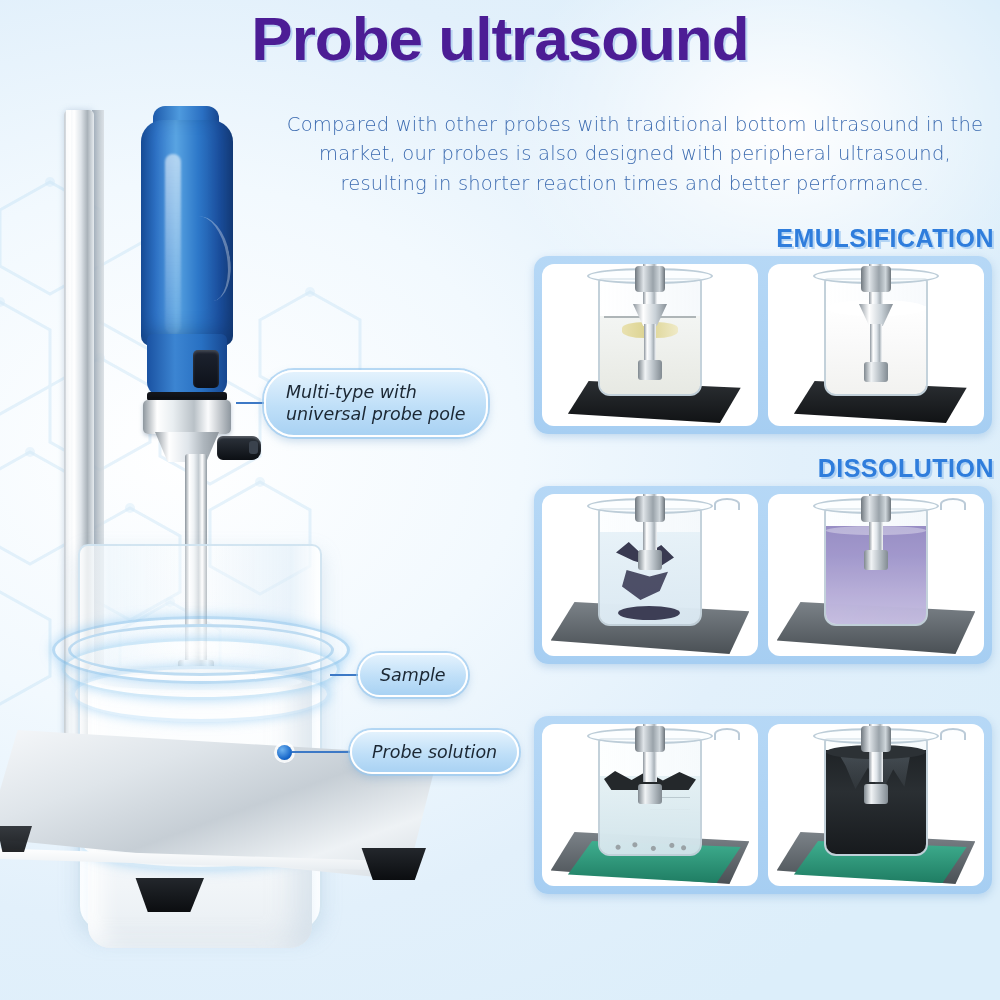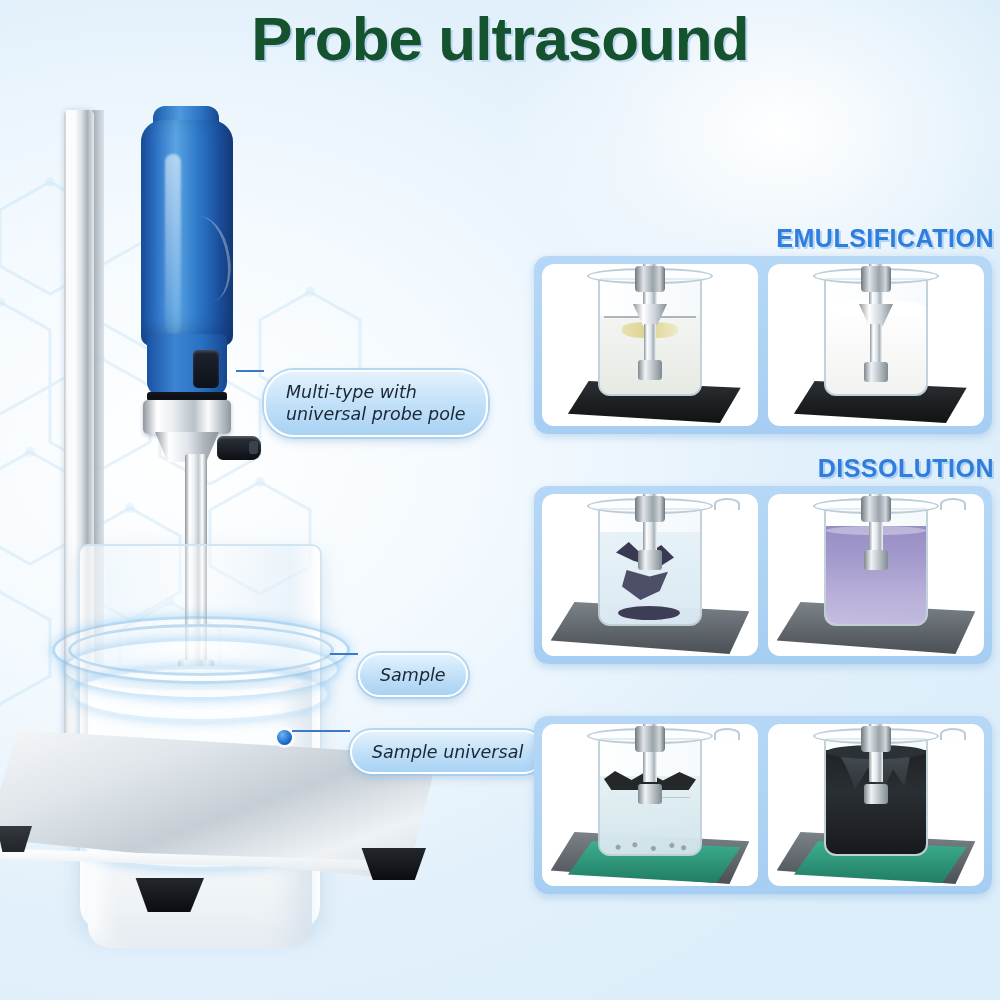--- a/index.html
+++ b/index.html
@@ -22,21 +22,21 @@
   .hexfield svg{width:100%;height:100%;}
   .bg-glow-tr{
     position:absolute;right:-60px;top:-80px;width:560px;height:420px;
     background:radial-gradient(closest-side,#ffffff 0%,rgba(255,255,255,0) 100%);
   }
 
   
   .title{
     position:absolute;left:0;right:0;top:8px;text-align:center;
     font-size:62px;line-height:1;font-weight:bold;letter-spacing:-1px;
-    color:#14532d;
+    color:#4c1d95;
     text-shadow:2px 2px 0 rgba(150,190,235,.55);
     white-space:nowrap;
   }
   .subtitle{
     position:absolute;left:285px;width:700px;top:110px;
     text-align:center;color:#3c6bb0;font-size:19.5px;line-height:1.5;
     font-family:"DejaVu Sans",sans-serif;font-weight:300;letter-spacing:.2px;
   }
 
   
@@ -171,21 +171,21 @@
     position:absolute;left:0;top:118px;width:452px;height:48px;
     background:linear-gradient(180deg,#ffffff 0%,#e8edf1 45%,#c9d1d8 100%);
     clip-path:polygon(0% 0%,93% 28%,92% 48%,0% 22%);
   }
   .foot{position:absolute;background:linear-gradient(180deg,#23272c,#0b0d10);}
   .foot.f1{left:142px;top:148px;width:76px;height:34px;clip-path:polygon(10% 0,100% 0,82% 100%,26% 100%);}
   .foot.f2{left:370px;top:118px;width:70px;height:32px;clip-path:polygon(8% 0,100% 0,84% 100%,24% 100%);}
   .foot.f3{left:6px;top:96px;width:40px;height:26px;clip-path:polygon(12% 0,100% 0,80% 100%,26% 100%);opacity:.9;}
 
   
-  .callout{position:absolute;display:flex;}
+  .callout{position:absolute;display:flex;align-items:center;}
   .c-dot{
     width:15px;height:15px;border-radius:50%;flex:none;
     background:radial-gradient(circle at 35% 32%,#6fb3f0,#1464c8 68%,#0d4ea3);
     box-shadow:0 0 0 3px rgba(255,255,255,.85),0 1px 3px rgba(20,70,130,.4);
   }
   .c-line{height:2px;background:#3d79c6;flex:none;}
   .c-pill{
     background:linear-gradient(180deg,#e3f2fd 0%,#bfdff8 55%,#a9d2f3 100%);
     border:2px solid #ffffff;
     border-radius:30px;
@@ -346,20 +346,21 @@
           <circle cx="70" cy="302" r="5"></circle>
         <circle cx="170" cy="358" r="5"></circle>
           <circle cx="300" cy="332" r="5"></circle>
         <circle cx="210" cy="452" r="5"></circle>
           <circle cx="350" cy="142" r="5"></circle>
       </g>
     </svg>
   </div>
 
   <div class="title">Probe ultrasound</div>
+  <div class="subtitle">Compared with other probes with traditional bottom ultrasound in the market, our probes is also designed with peripheral ultrasound, resulting in shorter reaction times and better performance.</div>
 
   <div class="device">
     <div class="rod-back"></div>
     <div class="stand-rod"></div>
 
     <div class="motor">
       <div class="motor-cap"></div>
       <div class="motor-body">
         <div class="motor-gloss"></div>
         <div class="motor-swirl"></div>
@@ -404,21 +405,21 @@
   </div>
 
   <div class="callout probe">
     <div class="c-line"></div>
     <div class="c-pill">Sample</div>
   </div>
 
   <div class="callout sample">
     <div class="c-dot"></div>
     <div class="c-line"></div>
-    <div class="c-pill">Sample universal</div>
+    <div class="c-pill">Probe solution</div>
   </div>
 
 
   <div class="panels">
 
     <div class="panel p1">
       <div class="panel-title">EMULSIFICATION</div>
       <div class="panel-frame">
         <div class="photo em-l">
           <div class="scene">

